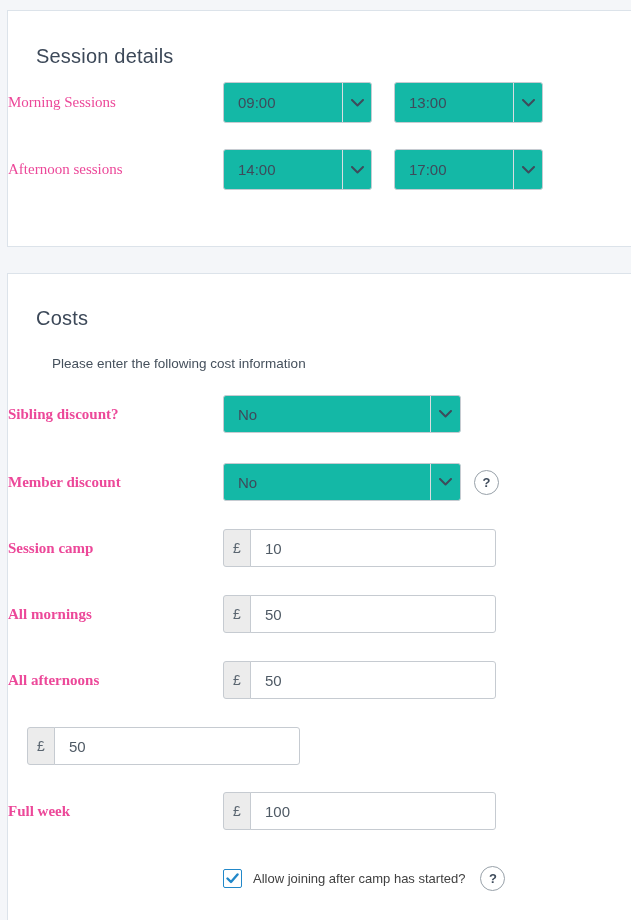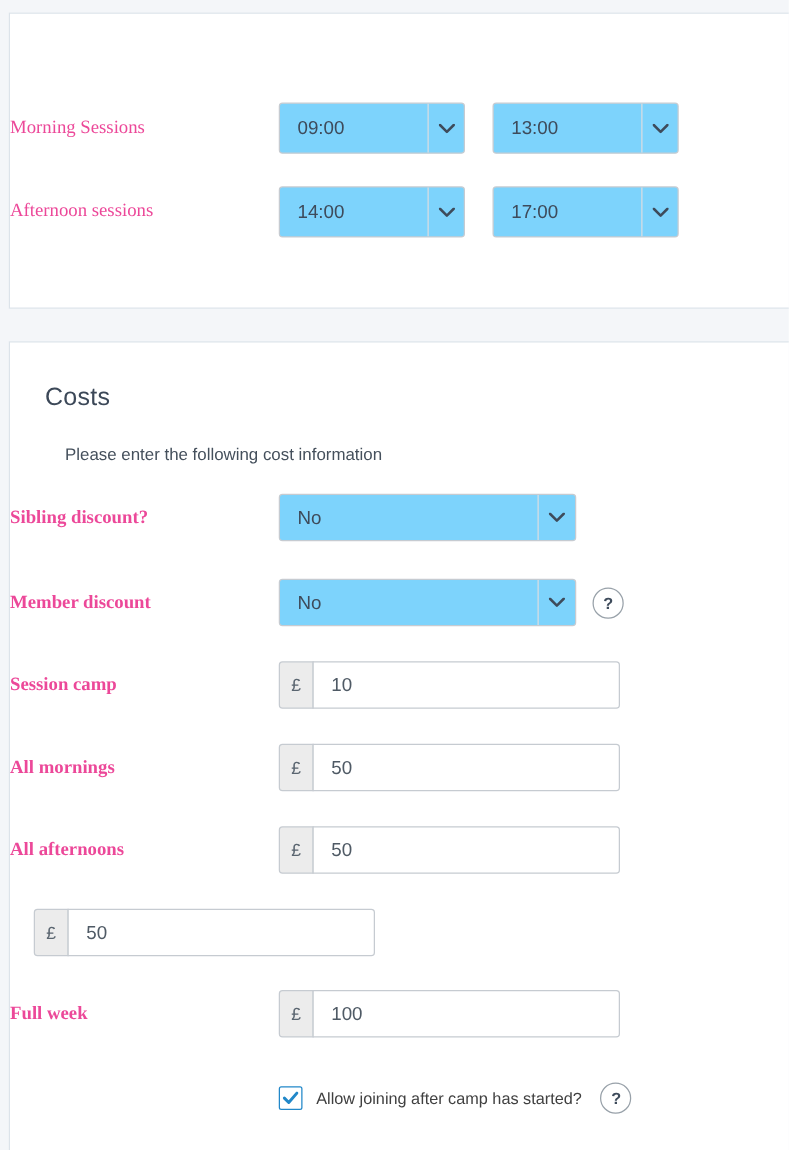--- a/index.html
+++ b/index.html
@@ -53,21 +53,21 @@
     color:#ec4899;
     flex:0 0 196px;
     font-family:Liberation Serif, serif;
   }
   .row-label.bold { font-weight:700; }
   .row-gap { width:19px; flex:0 0 19px; }
 
   
   .select {
     height:40px;
-    background:#7dd3fc;
+    background:#14b8a6;
     border:1px solid #c6cbd1;
     border-radius:3px;
     display:flex;
     align-items:stretch;
     cursor:pointer;
   }
   .select-sm { width:149px; height:41px; }
   .select-lg { width:238px; height:38px; }
   .select-value {
     flex:1;
@@ -159,20 +159,21 @@
   .row-cost-4    { top:518px; height:38px; }
   .row-checkbox  { top:590px; height:28px; }
   .row-checkbox .row-label { visibility:hidden; }
 </style>
 </head>
 <body>
 
 <div class="screen">
 
   <section class="card card-sessions">
+    <h2 class="card-title">Session details</h2>
 
     <div class="form-row row-morning">
       <div class="row-label">Morning Sessions</div>
       <div class="row-gap"></div>
       <div class="select select-sm">
         <span class="select-value">09:00</span>
         <span class="select-arrow">
           <svg width="13" height="8" viewBox="0 0 13 8">
               <polyline points="1,1 6.5,6.5 12,1" fill="none" stroke="#3e4b5b" stroke-width="2" stroke-linecap="round" stroke-linejoin="round"></polyline>
             </svg>

